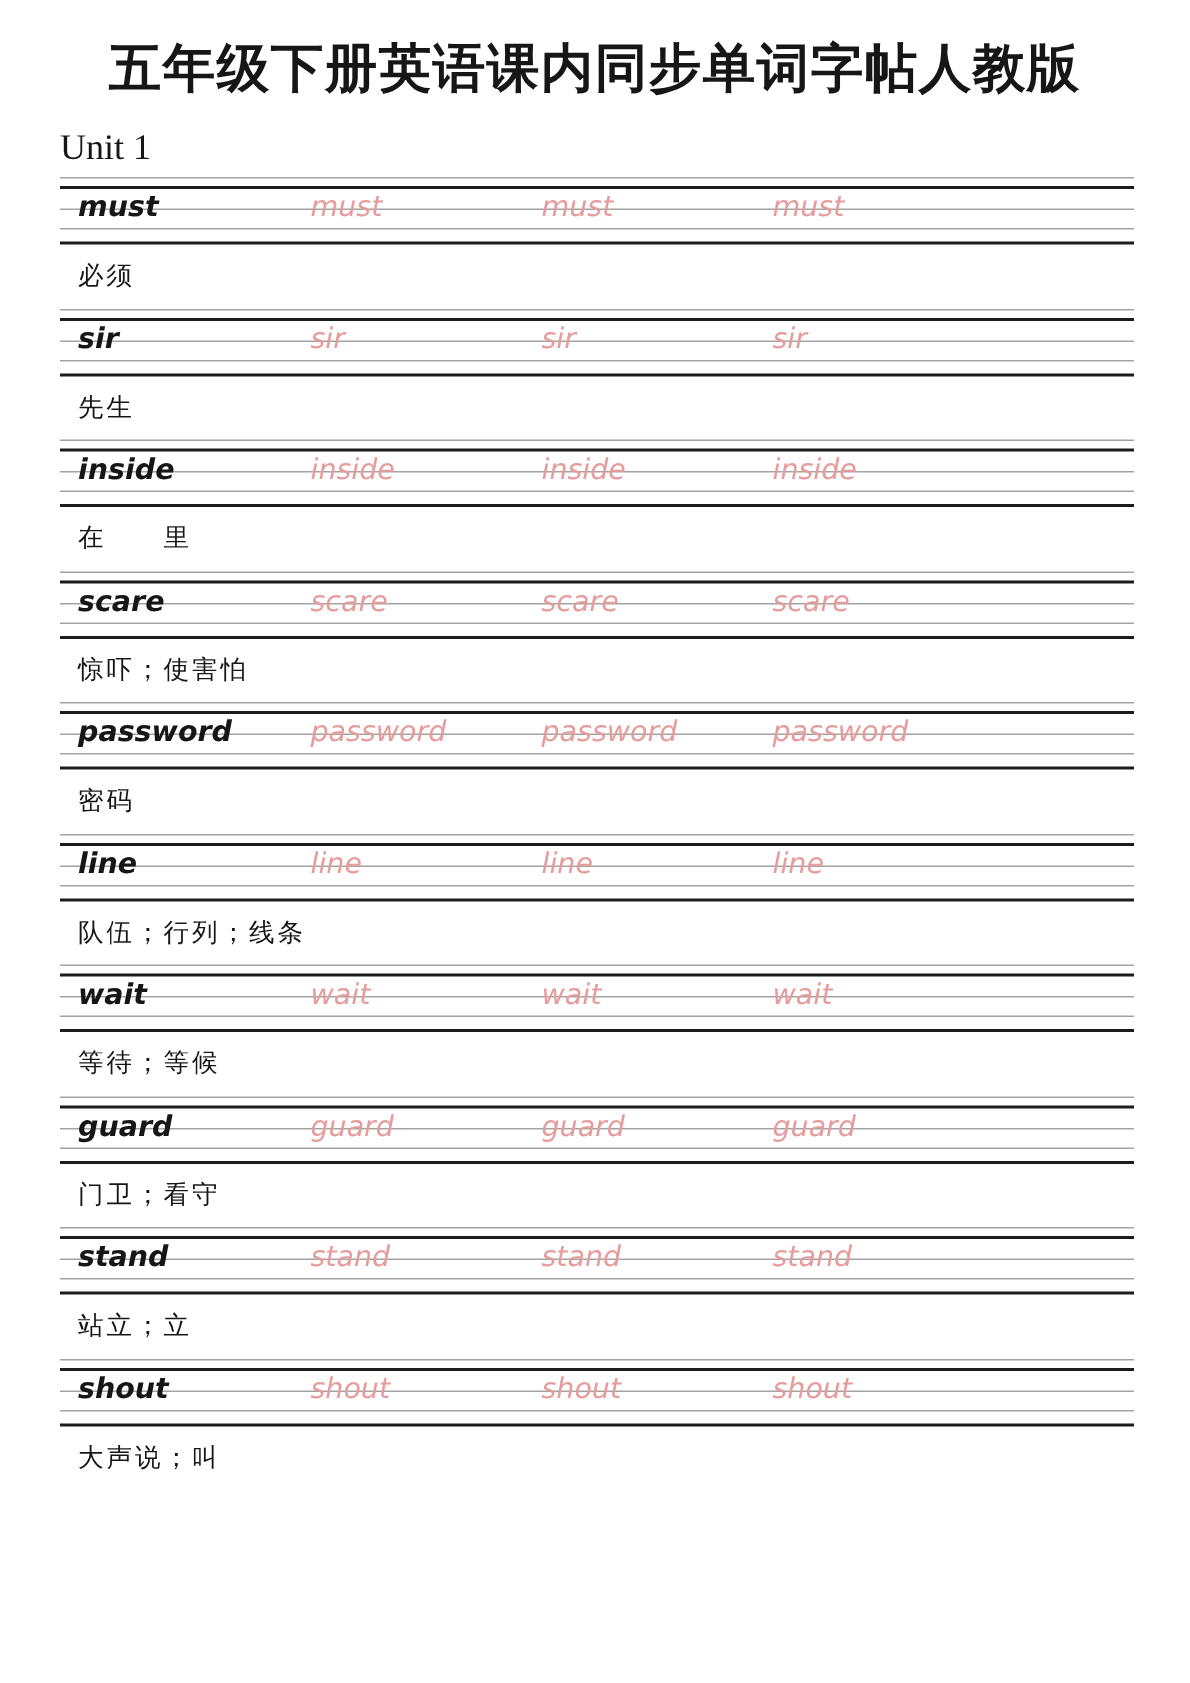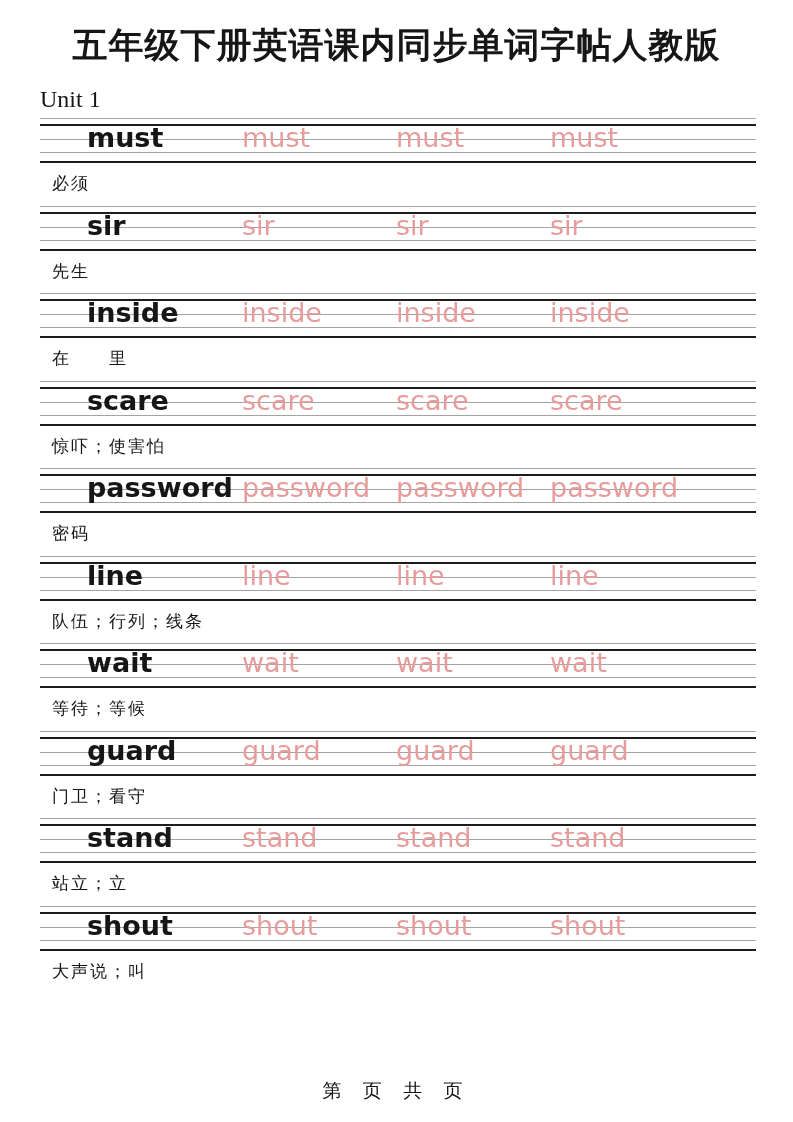--- a/index.html
+++ b/index.html
@@ -46,24 +46,24 @@
   .gl-2{top:6px;height:2px;background:var(--thick);}
   .gl-3{top:21px;height:1px;background:var(--thin);}
   .gl-4{top:34px;height:1px;background:var(--thin);}
   .gl-5{top:43px;height:2px;background:var(--thick);}
   .word-row{
     position:absolute;top:0;left:12px;width:704px;height:46px;
   }
   .wcell{
     position:absolute;top:5px;
     font-family:"DejaVu Sans", sans-serif;
-    font-size:27px;
+    font-style:italic;
+    font-size:19px;
     line-height:30px;
     white-space:pre;
-    margin-left:35px;
   }
   .col-0{left:0;}
   .col-1{left:155px;}
   .col-2{left:309px;}
   .col-3{left:463px;}
   .practice-word{color:var(--ink);font-weight:600;}
   .trace-word{color:var(--trace);font-weight:400;}
   .meaning{
     position:absolute;left:12px;top:54px;
     font-family:Liberation Serif, serif;
@@ -251,14 +251,13 @@
     </div>
     <div class="word-row">
       <span class="wcell col-0 practice-word">shout</span>
       <span class="wcell col-1 trace-word">shout</span>
       <span class="wcell col-2 trace-word">shout</span>
       <span class="wcell col-3 trace-word">shout</span>
     </div>
     <div class="meaning">大声说；叫</div>
   </div>
 </div>
-  <div class="page-footer">第 页 共 页</div>
 </div>
 
 </body></html>

